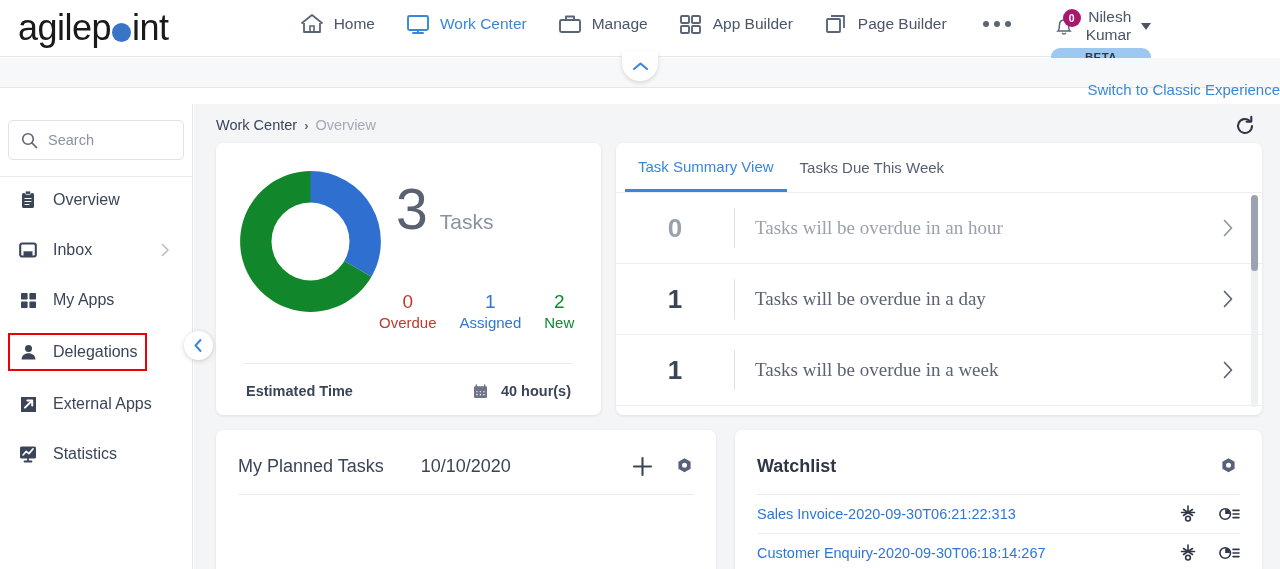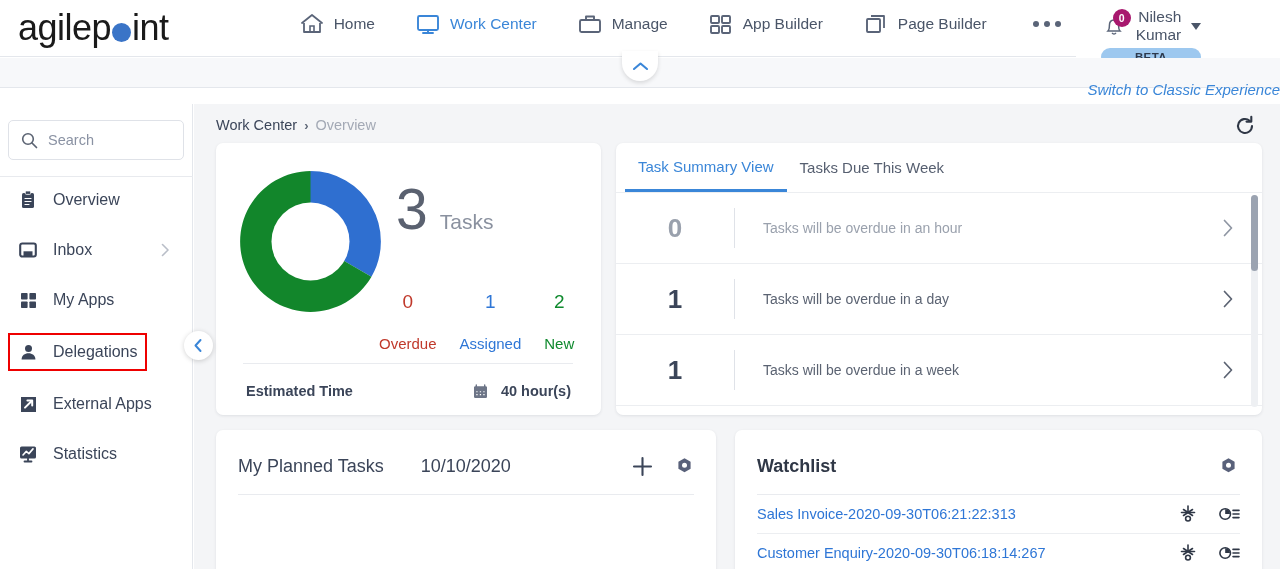--- a/index.html
+++ b/index.html
@@ -27,21 +27,21 @@
   }
   .logo .dot {
     display: inline-block;
     width: 19px; height: 19px; border-radius: 50%;
     background: #3a74c7;
     margin: 0 1px; position: relative; top: 4px;
   }
   .navitems {
     display: flex; align-items: center;
     margin-left: 130px; margin-top: 12px;
-    gap: 40px;
+    gap: 30px;
   }
   .navitem {
     display: flex; align-items: center; gap: 9px;
     font-size: 15.5px; color: #4a5568;
     cursor: pointer; white-space: nowrap;
   }
   .navitem.active { color: #3a86d8; }
   .navitem .ico { width: 26px; height: 24px; display:block; }
   .dots {
     display: flex; gap: 5px; align-items: center;
@@ -89,21 +89,20 @@
     display: flex; align-items: center; justify-content: center;
     cursor: pointer; z-index: 30;
   }
 
   
   .subbar {
     position: absolute; top: 58px; left: 0;
     width: 1280px; height: 30px;
     background: #f7f8fa;
     border-bottom: 1px solid #e4e7ec;
-    font-style: italic;
   }
   .classic-link {
     position: absolute; right: 0px; top: 23px;
     font-size: 15px; color: #3a86d8; cursor: pointer;
     white-space: nowrap;
   }
 
   
   .sidebar {
     position: absolute; top: 104px; left: 0;
@@ -198,21 +197,21 @@
     display: flex; align-items: baseline;
   }
   .tasknum .n { font-size: 57px; color: #5a6170; font-weight: 300; line-height: 1; }
   .tasknum .l { font-size: 21px; color: #8a919f; margin-left: 12px; }
   .legend {
     position: absolute; left: 163px; top: 148px;
     display: flex; gap: 23px;
   }
   .lg { text-align: center; cursor: pointer; }
   .lg .v { font-size: 19px; line-height: 1.15; }
-  .lg .t { font-size: 15px; line-height: 1.3; margin-top: 21px; }
+  .lg .t { font-size: 15px; line-height: 1.3; }
   .lg.overdue .v, .lg.overdue .t { color: #c0392b; }
   .lg.assigned .v, .lg.assigned .t { color: #2e76d6; }
   .lg.new .v, .lg.new .t { color: #0f8a2e; }
   .est-sep {
     position: absolute; left: 27px; top: 220px;
     width: 330px; height: 1px; background: #e9ebef;
   }
   .est-row {
     position: absolute; left: 30px; top: 240px;
     width: 325px;
@@ -237,21 +236,21 @@
     display: flex; align-items: center;
     height: 71px; border-bottom: 1px solid #eceef1;
     cursor: pointer;
   }
   .srow:last-child { border-bottom: none; }
   .srow .cnt {
     width: 118px; text-align: center;
     font-size: 26px; font-weight: bold; color: #3b4559;
   }
   .srow .vline { width: 1px; height: 40px; background: #dfe2e8; }
-  .srow .lbl { font-size: 14px; color: #5b6372; margin-left: 28px; flex: 1; }
+  .srow .lbl { font-size: 19px; color: #5b6372; margin-left: 20px; flex: 1; font-family: Liberation Serif, serif; }
   .srow.muted .cnt { color: #9aa1ad; }
   .srow.muted .lbl { color: #9aa1ad; }
   .srow .chev { margin-right: 28px; }
   .vscroll {
     position: absolute; right: 4px; top: 52px;
     width: 7px; height: 212px;
     background: #eef0f3; border-radius: 4px;
   }
   .vscroll .thumb {
     width: 7px; height: 76px; border-radius: 4px;

